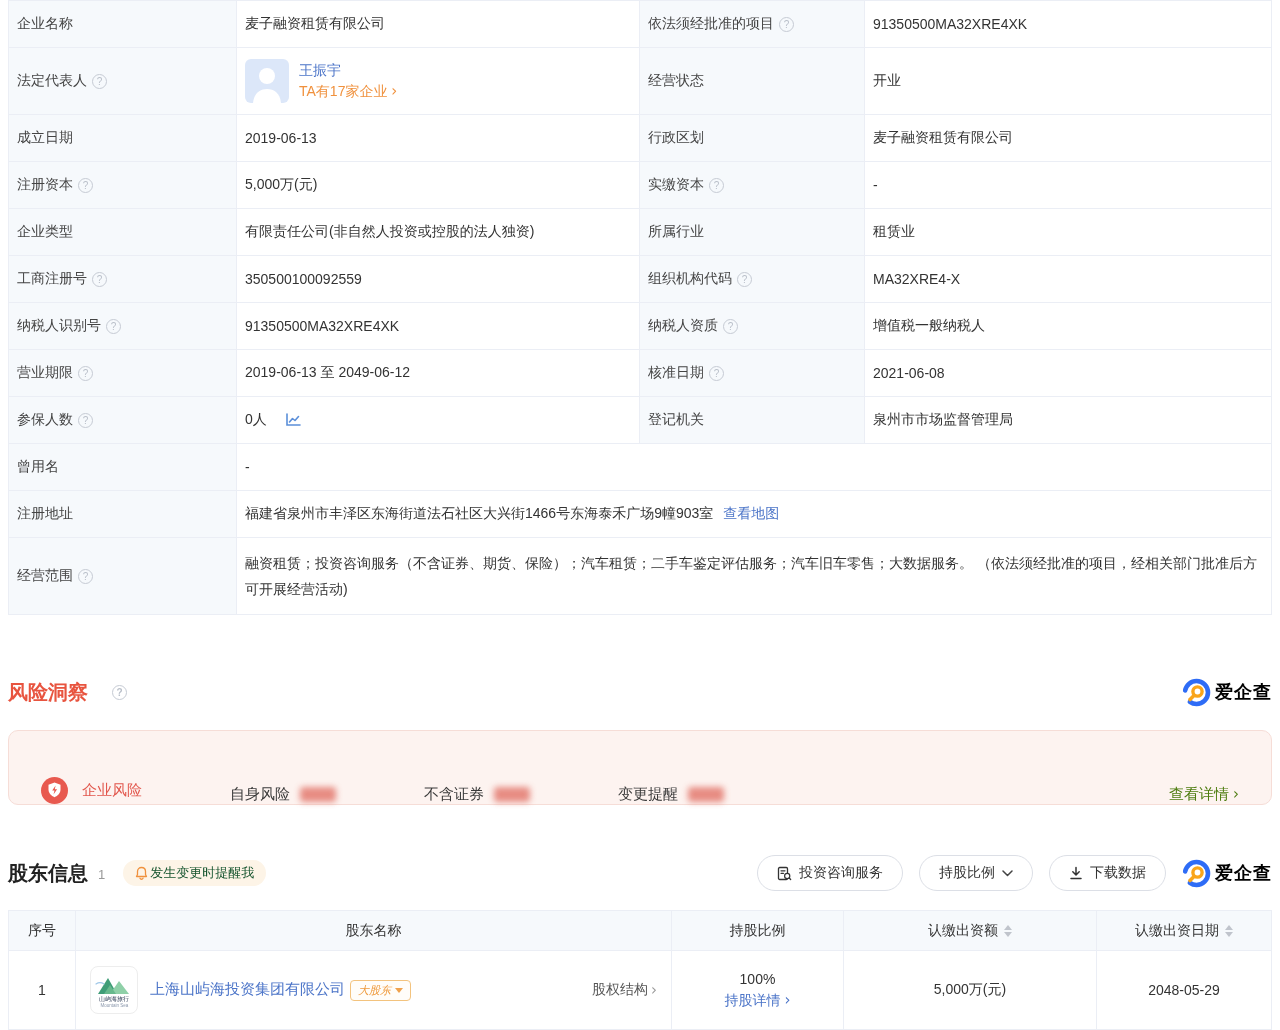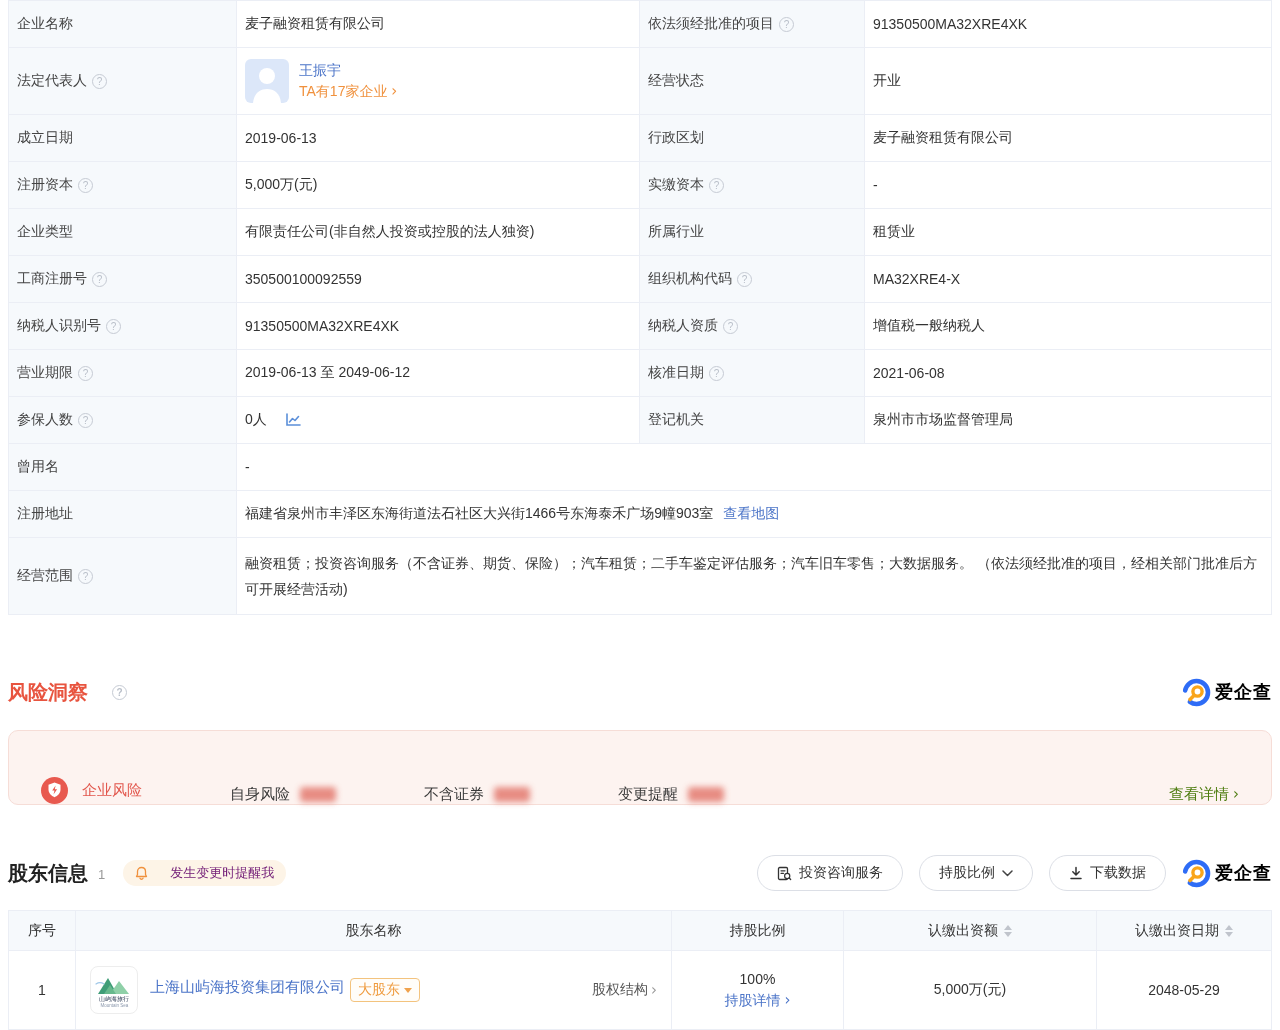--- a/index.html
+++ b/index.html
@@ -43,41 +43,41 @@
   .risk-main { display:flex; align-items:center; gap:14px; color:#e2574d; cursor:pointer; }
   .risk-item { display:flex; align-items:center; gap:10px; margin-left:88px; color:#3a3a3a; cursor:pointer; }
   .blur-blob { width:36px; height:15px; background:#e06a5e; border-radius:3px;
                filter:blur(3px); opacity:.75; display:inline-block; }
   .risk-detail { margin-left:auto; color:#4d7c0f; font-size:15px; display:flex; align-items:center; gap:4px; cursor:pointer; }
 
   
   .sh-head { margin-top:49px; display:flex; align-items:center; height:38px; }
   .sh-count { font-size:13px; color:#999; margin:2px 0 0 10px; }
   .notify-pill { margin-left:18px; background:#fdf4e7; border-radius:14px; height:26px;
-    display:flex; align-items:center; gap:22px; padding:0 12px; color:#701a75; font-size:13px; cursor:pointer; }
+    display:flex; align-items:center; gap:2px; padding:0 12px; color:#14532d; font-size:13px; cursor:pointer; }
   .sh-right { margin-left:auto; display:flex; align-items:center; gap:16px; }
   .pill-btn { height:36px; border:1px solid #dcdfe6; border-radius:18px; background:#fff;
     display:flex; align-items:center; gap:7px; padding:0 19px; font-size:14px; color:#333; cursor:pointer; }
 
   
   .sh-table { margin-top:18px; border:1px solid #ebeef5; font-size:14px; }
   .sh-row { display:grid; grid-template-columns:67px 596px 172px 253px 174px; }
   .sh-cell { border-right:1px solid #ebeef5; display:flex; align-items:center; justify-content:center; }
   .sh-row .sh-cell:last-child { border-right:none; }
   .sh-header .sh-cell { background:#f6f9fc; height:40px; color:#333; gap:4px; border-bottom:1px solid #ebeef5; }
   .sh-body .sh-cell { height:78px; background:#fff; }
   .name-cell { justify-content:flex-start; padding:0 14px; gap:12px; }
   .company-logo { width:48px; height:48px; border:1px solid #ededed; border-radius:8px; background:#fff; flex:none;
                   display:flex; flex-direction:column; align-items:center; justify-content:center; overflow:hidden;}
   .logo-cap { font-size:6px; color:#2c3a55; line-height:6px; }
   .logo-cap2 { font-size:5px; color:#8a97ab; line-height:6px; transform:scale(.9); }
   .name-stack { display:flex; flex-direction:row; gap:5px; }
   .name-link { font-size:15px; }
   .tag { align-self:flex-start; border:1px solid #f3c37e; color:#ef9a3c; border-radius:4px;
-         font-size:14px; padding:2px 7px; display:flex; align-items:center; gap:4px; background:#fffdf9; cursor:pointer;}
+         font-size:11px; padding:2px 7px; display:flex; align-items:center; gap:4px; background:#fffdf9; cursor:pointer;font-style:italic;}
   .tag-caret { width:0; height:0; border-left:4px solid transparent; border-right:4px solid transparent;
                border-top:5px solid #f0a24c; display:inline-block; }
   .equity-link { margin-left:auto; color:#555; display:flex; align-items:center; gap:3px; cursor:pointer; }
   .equity-link .arrow { color:#999; }
   .ratio-stack { display:flex; flex-direction:column; align-items:center; gap:5px; }
   .sort-icon { display:inline-flex; flex-direction:column; gap:2px; margin-left:2px; cursor:pointer; }
   .sort-icon i { width:0; height:0; border-left:4px solid transparent; border-right:4px solid transparent; display:block; }
   .sort-up { border-bottom:5px solid #c0c4cc; }
   .sort-down { border-top:5px solid #c0c4cc; }
   svg { display:block; }

